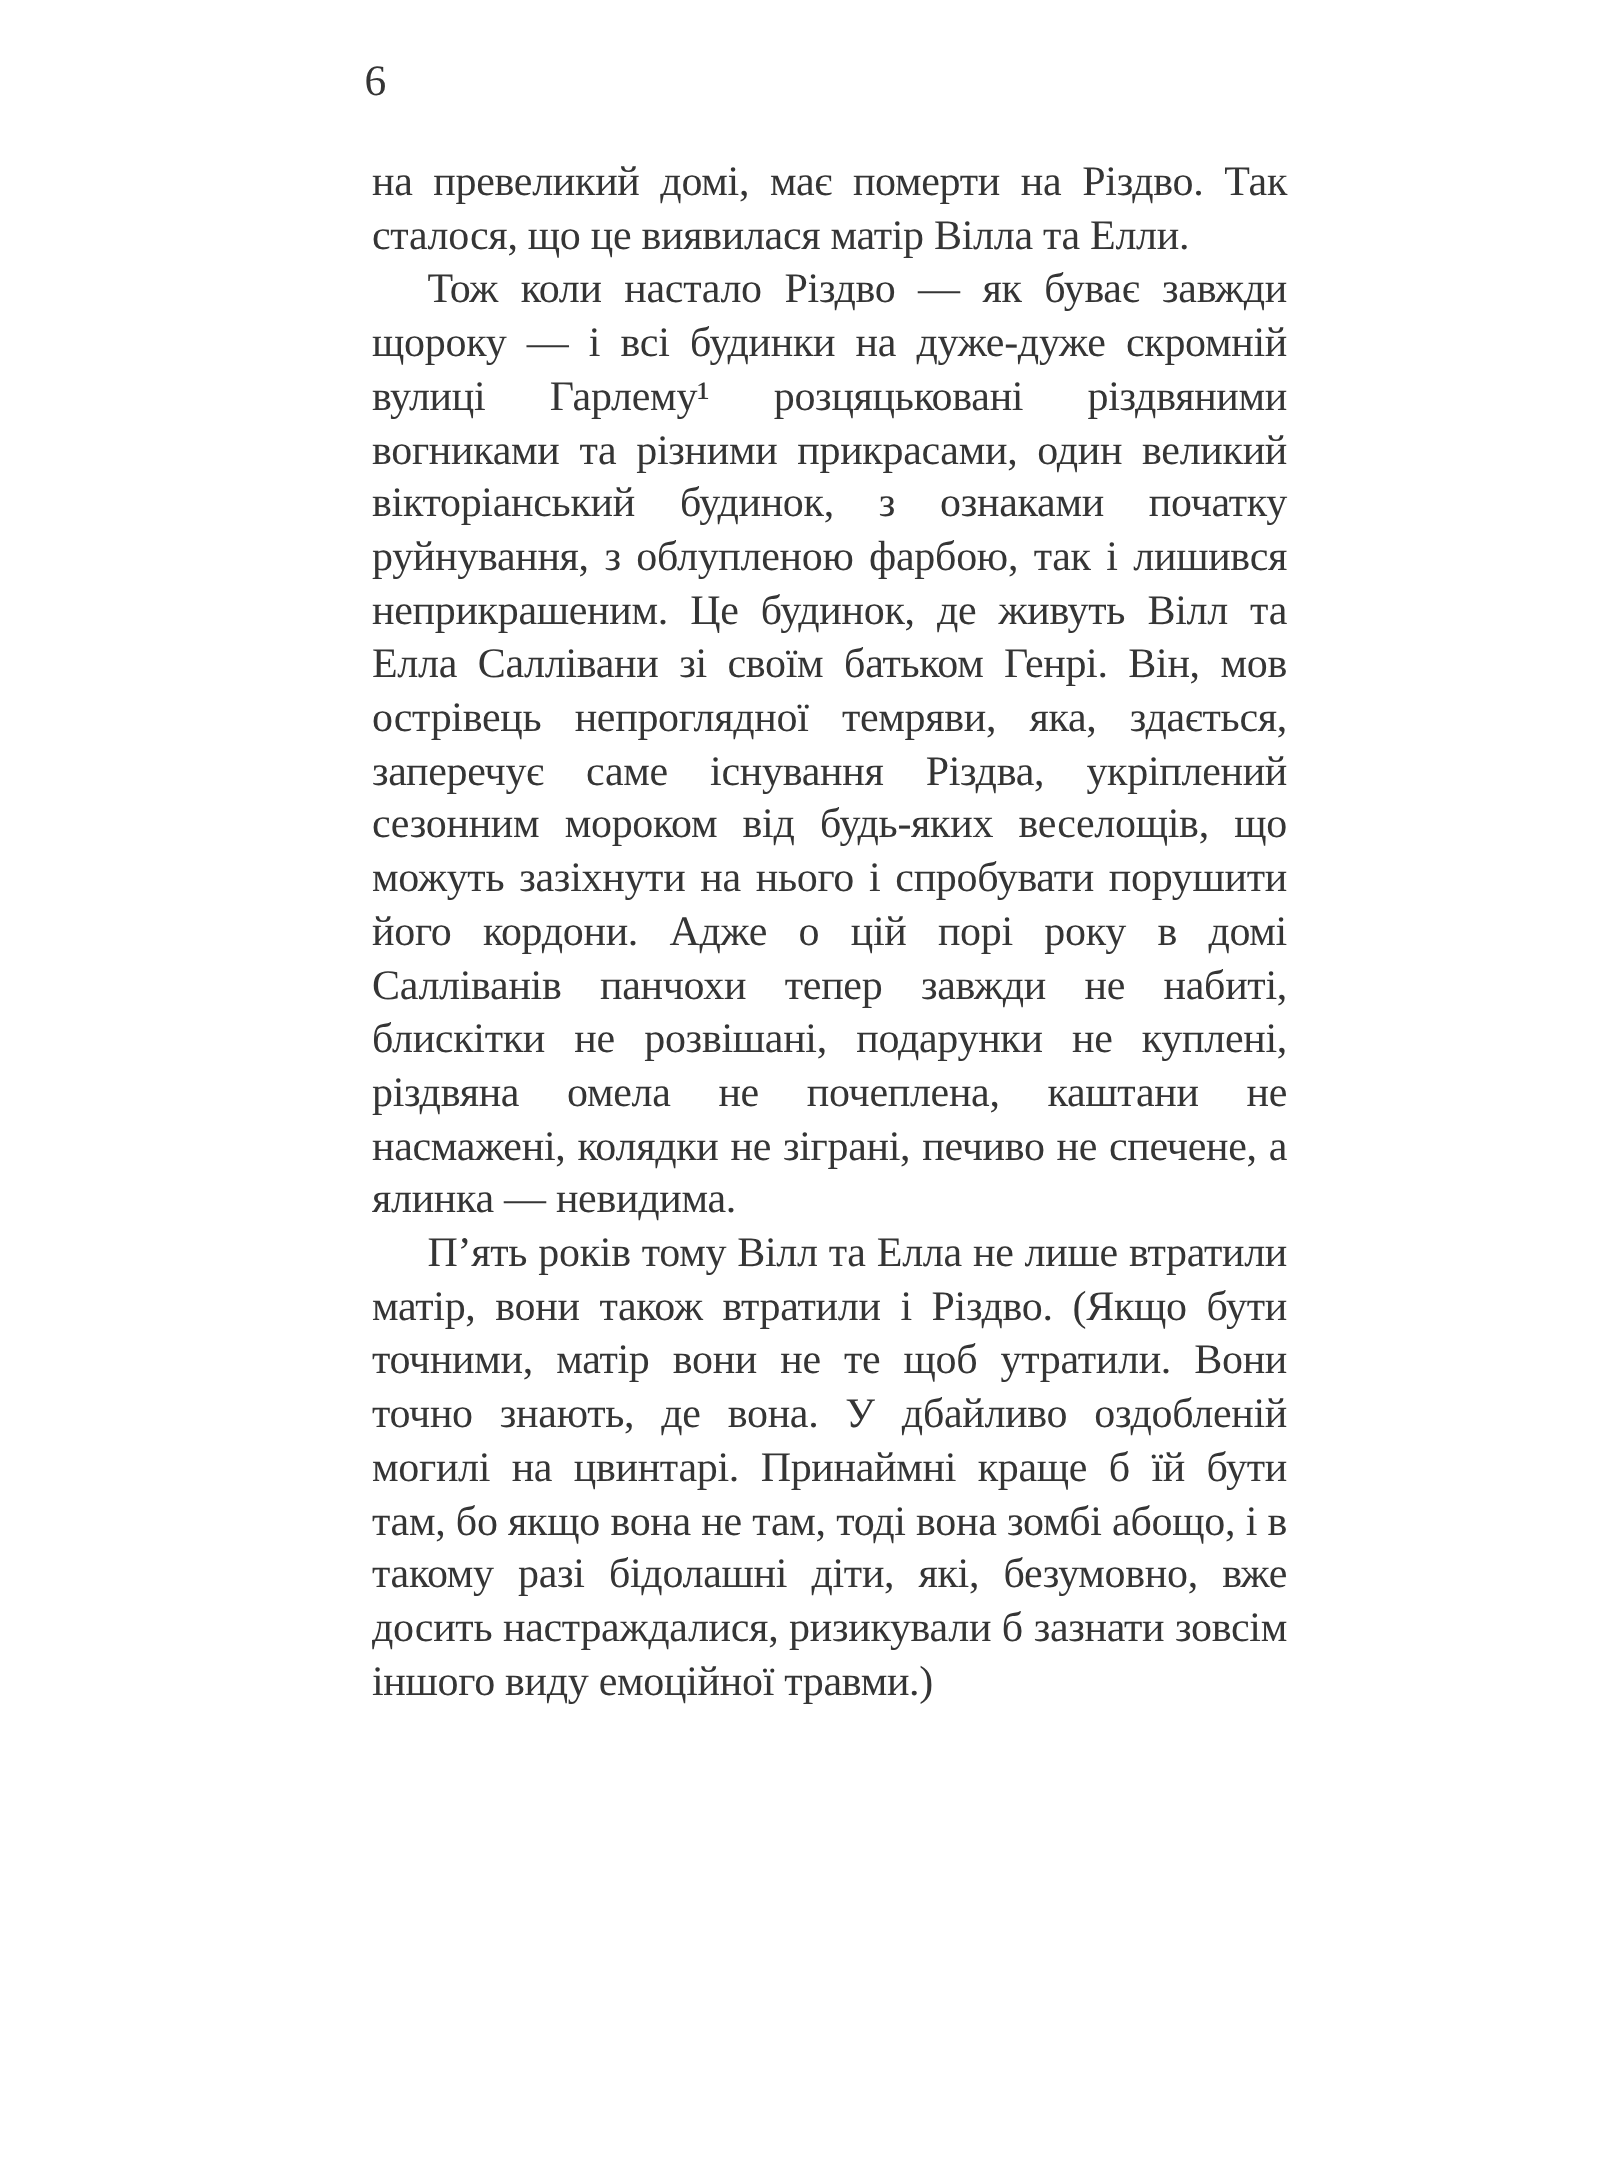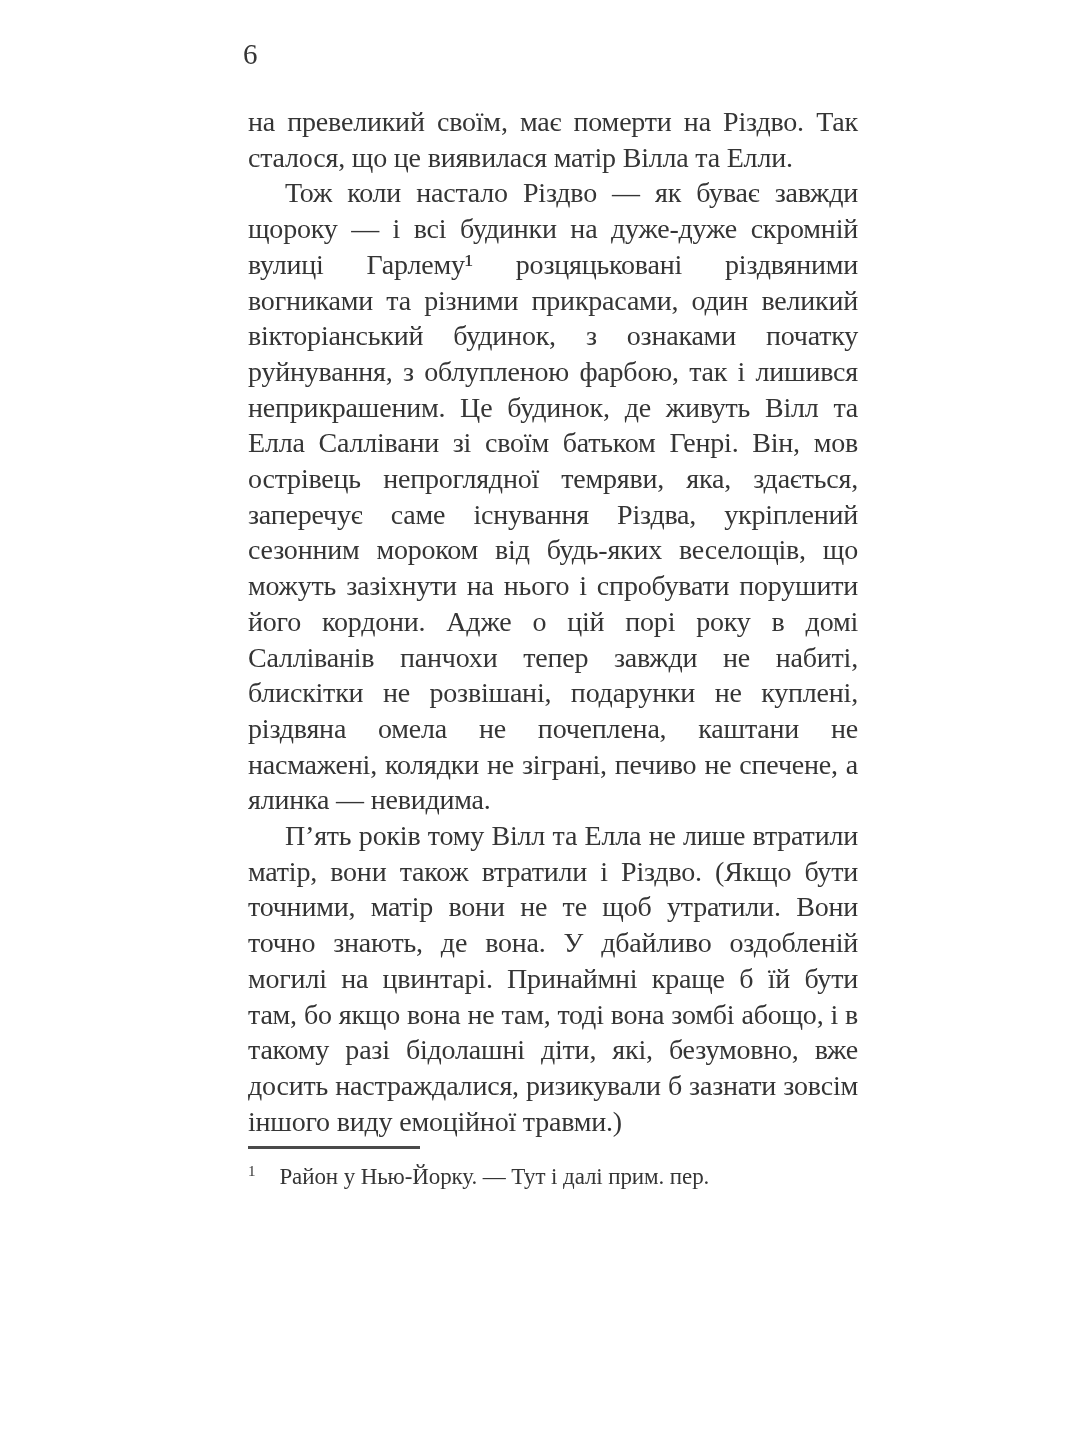--- a/index.html
+++ b/index.html
@@ -68,25 +68,19 @@
   }
 </style>
 </head>
 <body>
 
 <div class="page">
 
   <div class="page-number">6</div>
 
   <div class="text-block">
-      <p class="para"><span>на превеликий своїм, має померти на Різдво. Так сталося, що це виявилася матір Вілла та Елли.</span></p>
+      <p class="para"><span>на превеликий домі, має померти на Різдво. Так сталося, що це виявилася матір Вілла та Елли.</span></p>
       <p class="para indent"><span>Тож коли настало Різдво — як буває завжди щороку — і всі будинки на дуже-дуже скромній вулиці Гарлему¹ розцяцьковані різдвяними вогниками та різними прикрасами, один великий вікторіанський будинок, з ознаками початку руйнування, з облупленою фарбою, так і лишився неприкрашеним. Це будинок, де живуть Вілл та Елла Саллівани зі своїм батьком Генрі. Він, мов острівець непроглядної темряви, яка, здається, заперечує саме існування Різдва, укріплений сезонним мороком від будь-яких веселощів, що можуть зазіхнути на нього і спробувати порушити його кордони. Адже о цій порі року в домі Салліванів панчохи тепер завжди не набиті, блискітки не розвішані, подарунки не куплені, різдвяна омела не почеплена, каштани не насмажені, колядки не зіграні, печиво не спечене, а ялинка — невидима.</span></p>
       <p class="para indent"><span>П’ять років тому Вілл та Елла не лише втратили матір, вони також втратили і Різдво. (Якщо бути точними, матір вони не те щоб утратили. Вони точно знають, де вона. У дбайливо оздобленій могилі на цвинтарі. Принаймні </span><span class="em">краще</span><span> б їй бути там, бо якщо вона не там, тоді вона зомбі абощо, і в такому разі бідолашні діти, які, безумовно, вже досить настраждалися, ризикували б зазнати зовсім іншого виду емоційної травми.)</span></p>
     </div>
 
-  <div class="footnote-area">
-    <div class="footnote-rule"></div>
-    <div class="footnote-text">
-      <span class="fn-marker">1</span><span><span>Район у Нью-Йорку. — </span><span class="em">Тут і далі прим. пер.</span></span>
-    </div>
-  </div>
 
 </div>
 
 </body></html>

